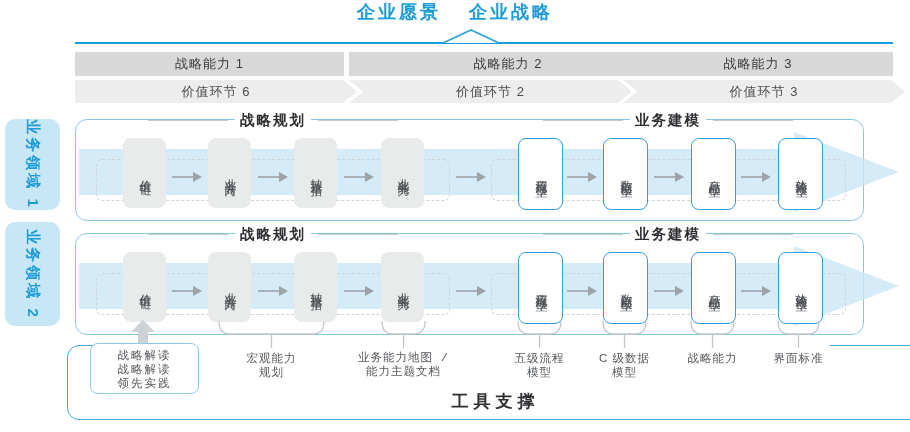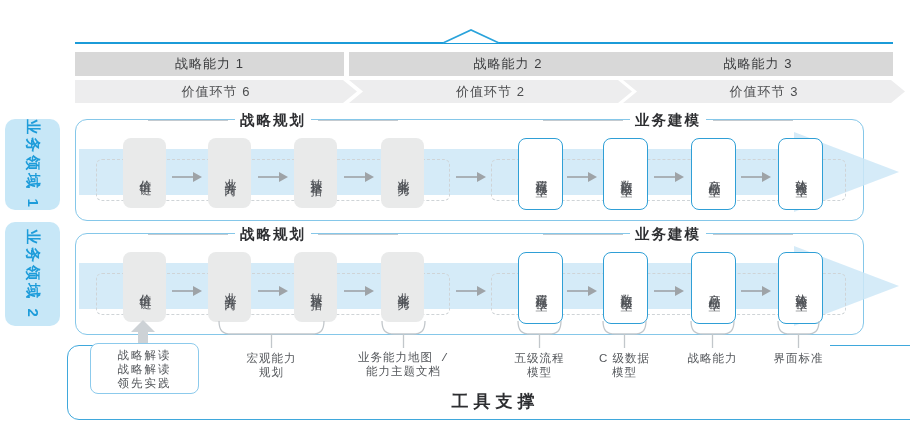--- a/index.html
+++ b/index.html
@@ -65,20 +65,24 @@
   .bracket{position:absolute;top:321px;z-index:6;}
   .anno-label{position:absolute;top:351px;transform:translateX(-50%);z-index:6;
               text-align:center;font-size:11.5px;line-height:14px;color:#54575b;
               letter-spacing:1px;white-space:pre-line;}
 </style>
 </head>
 <body>
 
 <div class="stage">
 
+  <div class="title-row">
+    <span>企业愿景</span>
+    <span>企业战略</span>
+  </div>
   <div class="top-line"></div>
   <svg class="caret" width="58" height="15">
     <path d="M1 14 L29 1 L57 14" fill="#ffffff" stroke="#2aa3db" stroke-width="1.6"></path>
   </svg>
 
   <div id="cap-bars">
       <div class="cap-bar" style="left: 75px; width: 269px; text-align: right;">战略能力 1</div>
       <div class="cap-bar" style="left: 349px; width: 318px;">战略能力 2</div>
       <div class="cap-bar" style="left: 623px; width: 270px;">战略能力 3</div>
     </div>

